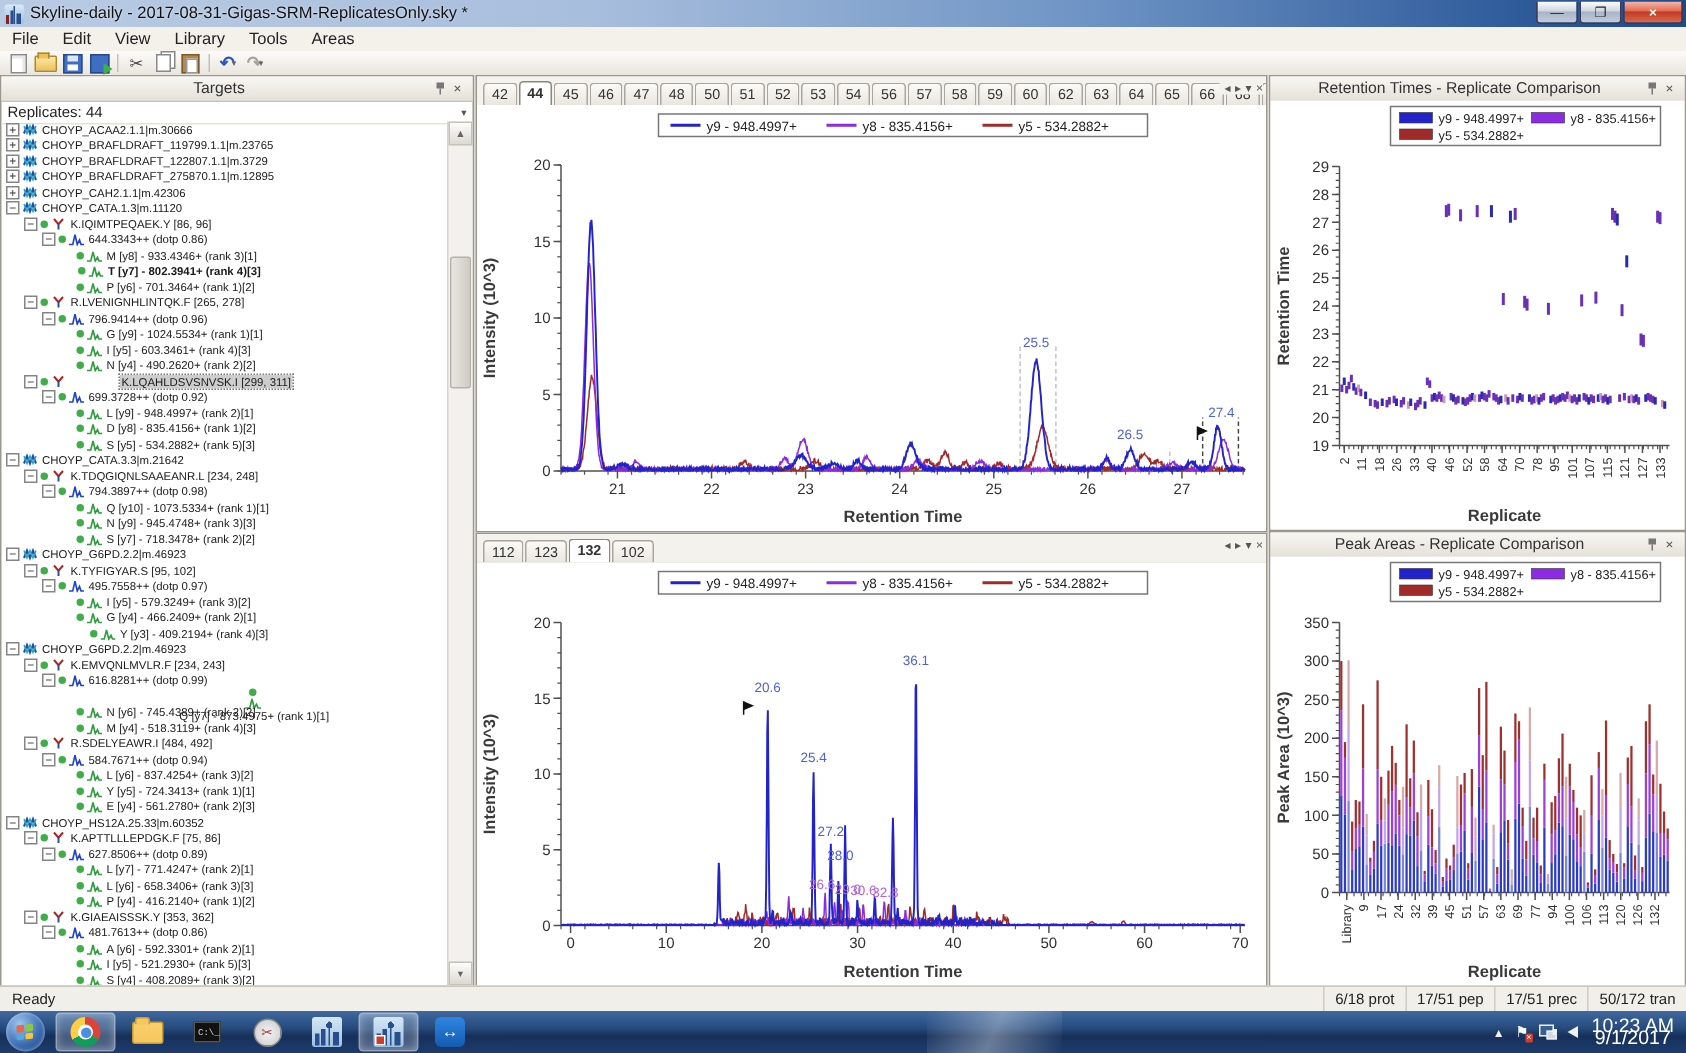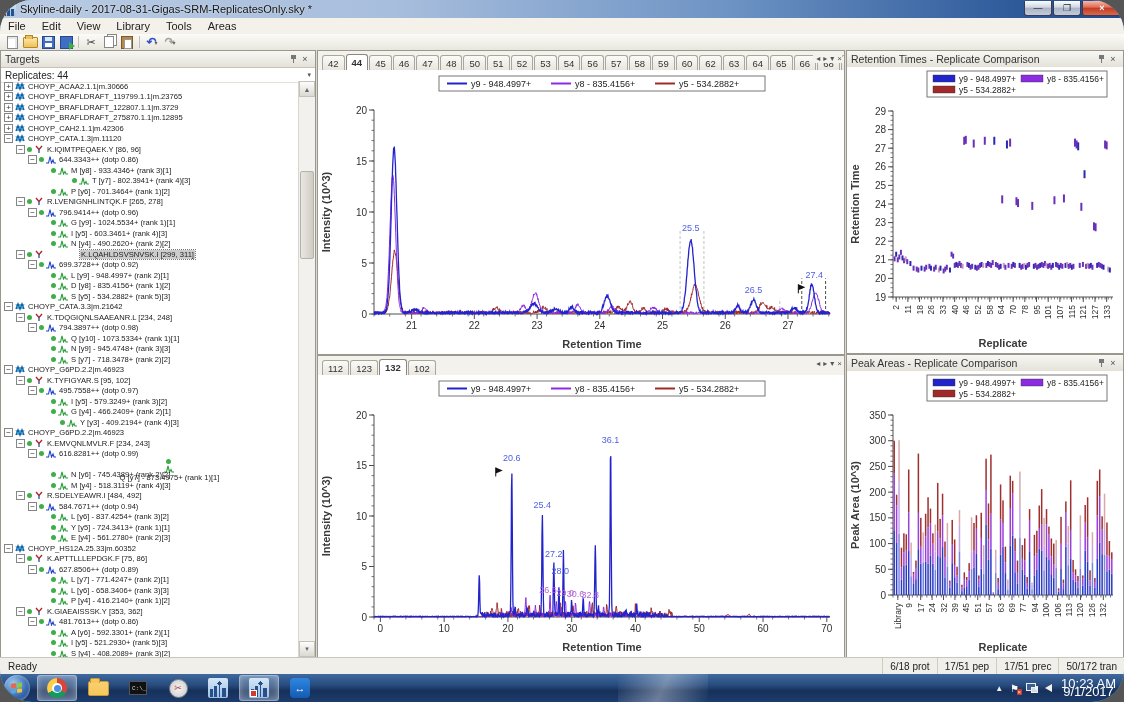--- a/index.html
+++ b/index.html
@@ -1,17 +1,17 @@
 <!DOCTYPE html>
 <html><head>
 <meta charset="utf-8">
 <style>
   html,body{margin:0;padding:0;background:#555;}
   #screen{position:relative;width:1124px;height:702px;overflow:hidden;
-    font-family:"Liberation Sans",sans-serif;background:#7dd3fc;border-radius:32px;-webkit-font-smoothing:antialiased;}
+    font-family:"Liberation Sans",sans-serif;background:#7dd3fc;-webkit-font-smoothing:antialiased;}
   
   #titlebar{position:absolute;top:0;left:0;right:0;height:18px;
     background:linear-gradient(90deg,#b9cbe3 0%,#a8bedd 35%,#6d93c4 65%,#2f5b9b 90%,#1f4a8a 100%);
     border-bottom:1px solid #23446f;display:flex;align-items:center;font-size:11px;color:#111;}
   .appicon{width:13px;height:13px;margin:0 4px 0 3px;position:relative;border-radius:2px;
     background:linear-gradient(#d9e8f6,#9cc0e2);overflow:hidden;flex:0 0 auto;}
   .appicon::before{content:"";position:absolute;inset:0;background:
     linear-gradient(#8c1f1f,#8c1f1f) 1px 7px/2px 6px no-repeat,
     linear-gradient(#27508c,#27508c) 4px 4px/2px 9px no-repeat,
     linear-gradient(#27508c,#27508c) 8px 6px/3px 7px no-repeat,
@@ -43,21 +43,21 @@
   .i-copy{width:8px;height:10px;background:#fff;border:1px solid #888;box-shadow:3px -2px 0 -1px #fff,3px -2px 0 0 #888;}
   .i-paste{width:10px;height:11px;background:#b8874a;border:1px solid #7d5a2a;position:relative;}
   .i-paste::after{content:"";position:absolute;left:2px;top:2px;width:6px;height:8px;background:#fff;border:0.5px solid #999;}
   .i-undo{font-size:12px;color:#2f55c4;font-weight:bold;line-height:10px;}
   .i-redo{font-size:12px;color:#a7a49c;font-weight:bold;line-height:10px;}
   
   #main{position:absolute;top:50px;left:0;right:0;bottom:44px;background:#dcd9d1;}
   .panel{position:absolute;background:#fff;border:1px solid #9a978f;box-sizing:border-box;}
   #targets{left:0;top:0;width:316px;bottom:0;background:#fff;}
   .dockhead{height:16px;background:linear-gradient(#f8f7f3,#e4e1d8);border-bottom:1px solid #c5c2b9;
-    display:flex;align-items:center;font-size:10.5px;color:#333;padding:0 4px;}
+    display:flex;align-items:center;font-size:10.5px;color:#333;padding:0 4px;text-align:center;}
   .dockhead .dtitle{flex:1;white-space:nowrap;overflow:hidden;}
   .dockico{width:12px;height:11px;display:flex;align-items:center;justify-content:center;font-size:9px;color:#555;}
   .pinglyph{width:7px;height:9px;position:relative;}
   .pinglyph::before{content:"";position:absolute;top:0;left:1px;width:5px;height:4px;background:#777;}
   .pinglyph::after{content:"";position:absolute;top:4px;left:3px;width:1px;height:4px;background:#777;}
   #replrow{height:14px;display:flex;align-items:center;font-size:10px;color:#222;padding:0 4px;border-bottom:1px solid #e4e1d8;}
   #replrow .dd{margin-left:auto;font-size:7px;color:#555;}
   #tree{position:absolute;top:30px;left:0;right:16px;bottom:0;overflow:hidden;font-size:7.6px;color:#1a1a1a;}
   .trow{height:10.5px;display:flex;align-items:center;white-space:nowrap;}
   .trow.sel .lbl{background:#cdcdcd;outline:1px dotted #777;margin-left:34px;}
@@ -271,21 +271,21 @@
             <span class="lbl">644.3343++ (dotp 0.86)</span>
           </div>
           <div class="trow" style="padding-left: 39px;">
             <span style="width: 11px; flex: 0 0 auto;"></span>
             <span class="bullet"></span>
             <span class="ticon"><svg width="10" height="9" viewBox="0 0 10 9">
                 <path d="M0 8 L2.5 8 L4 2 L5.5 8 L7 5.5 L8 8 L10 8" fill="none" stroke="#2e9e3e" stroke-width="1.1"></path>
               </svg></span>
             <span class="lbl">M [y8] - 933.4346+ (rank 3)[1]</span>
           </div>
-          <div class="trow" style="padding-left: 60px;">
+          <div class="trow" style="padding-left: 40px; font-weight: bold;">
             <span style="width: 11px; flex: 0 0 auto;"></span>
             <span class="bullet"></span>
             <span class="ticon"><svg width="10" height="9" viewBox="0 0 10 9">
                 <path d="M0 8 L2.5 8 L4 2 L5.5 8 L7 5.5 L8 8 L10 8" fill="none" stroke="#2e9e3e" stroke-width="1.1"></path>
               </svg></span>
             <span class="lbl">T [y7] - 802.3941+ (rank 4)[3]</span>
           </div>
           <div class="trow" style="padding-left: 39px;">
             <span style="width: 11px; flex: 0 0 auto;"></span>
             <span class="bullet"></span>

